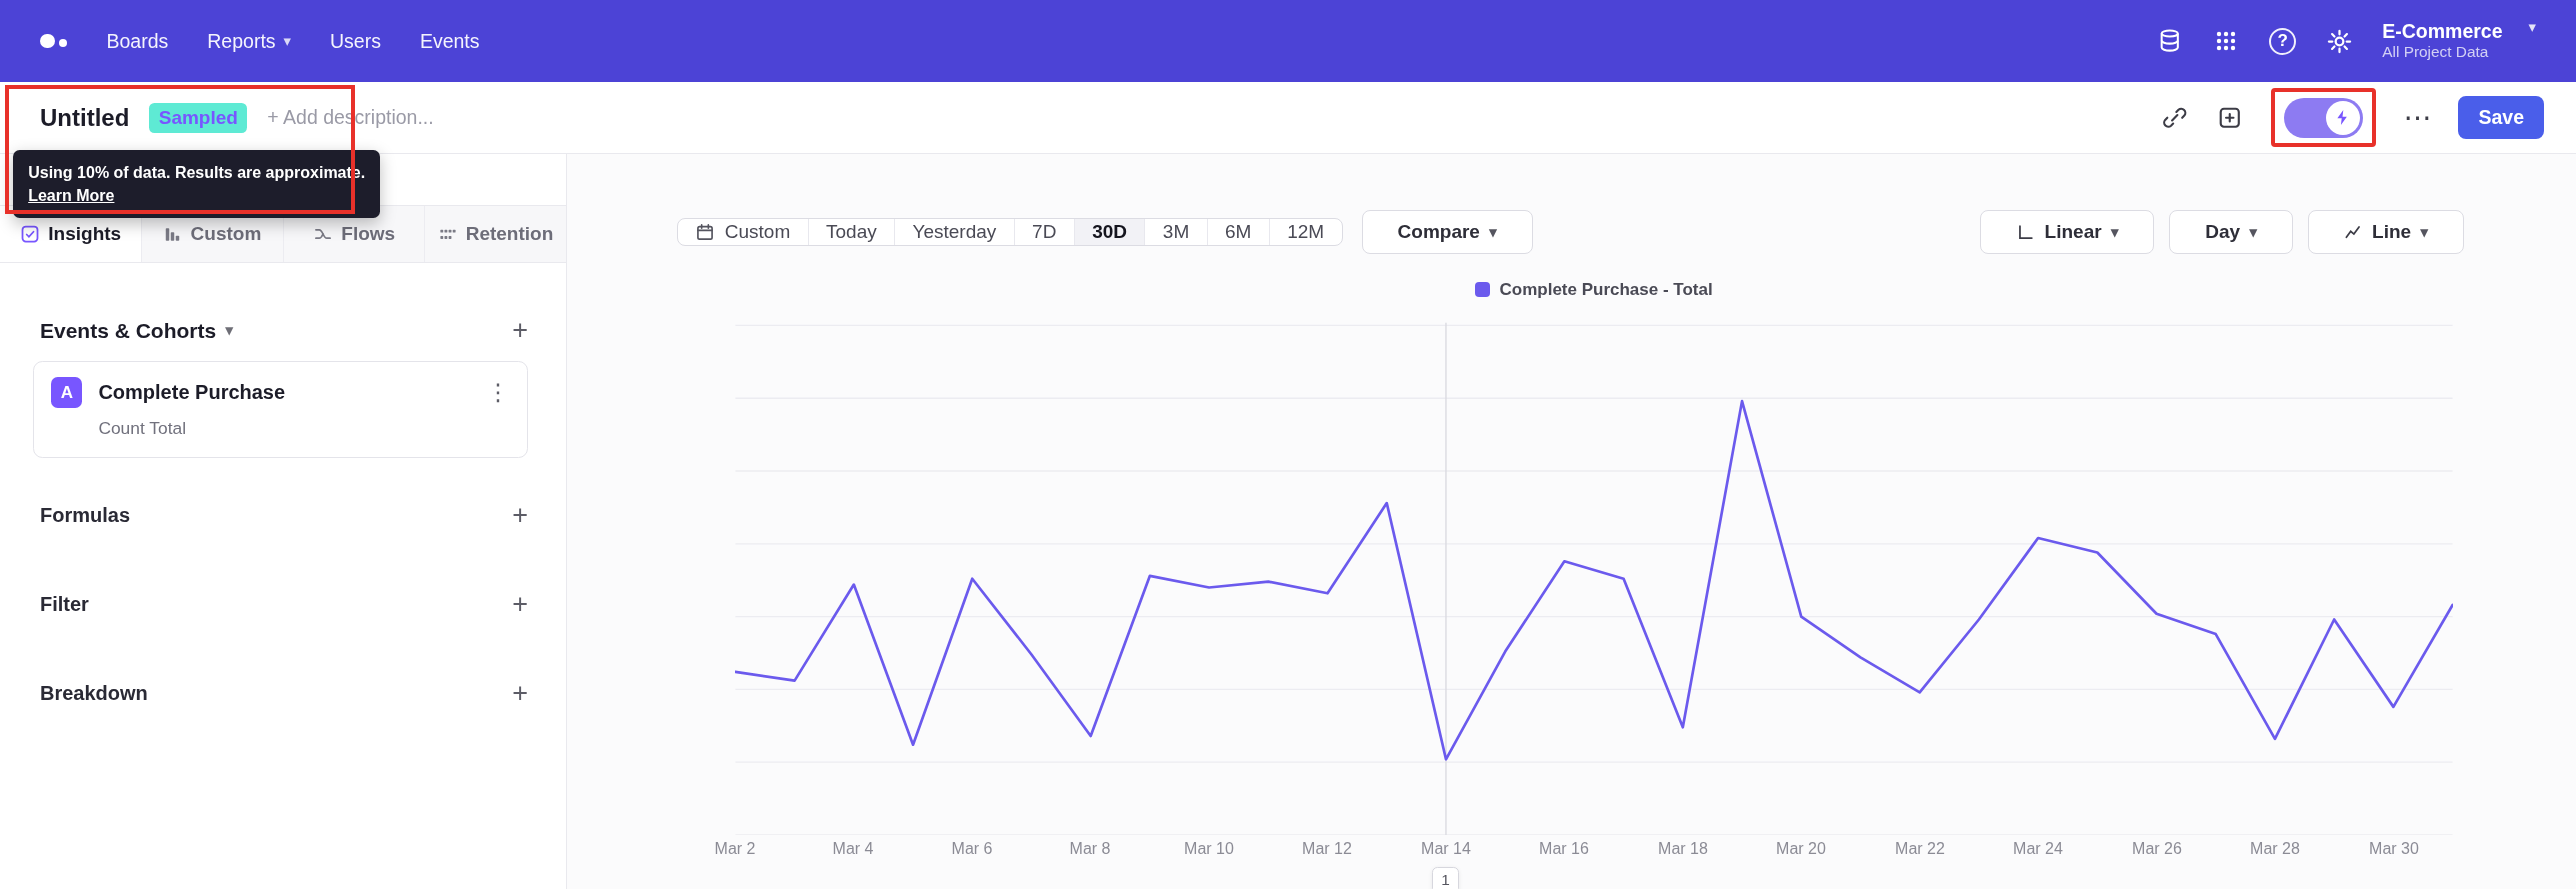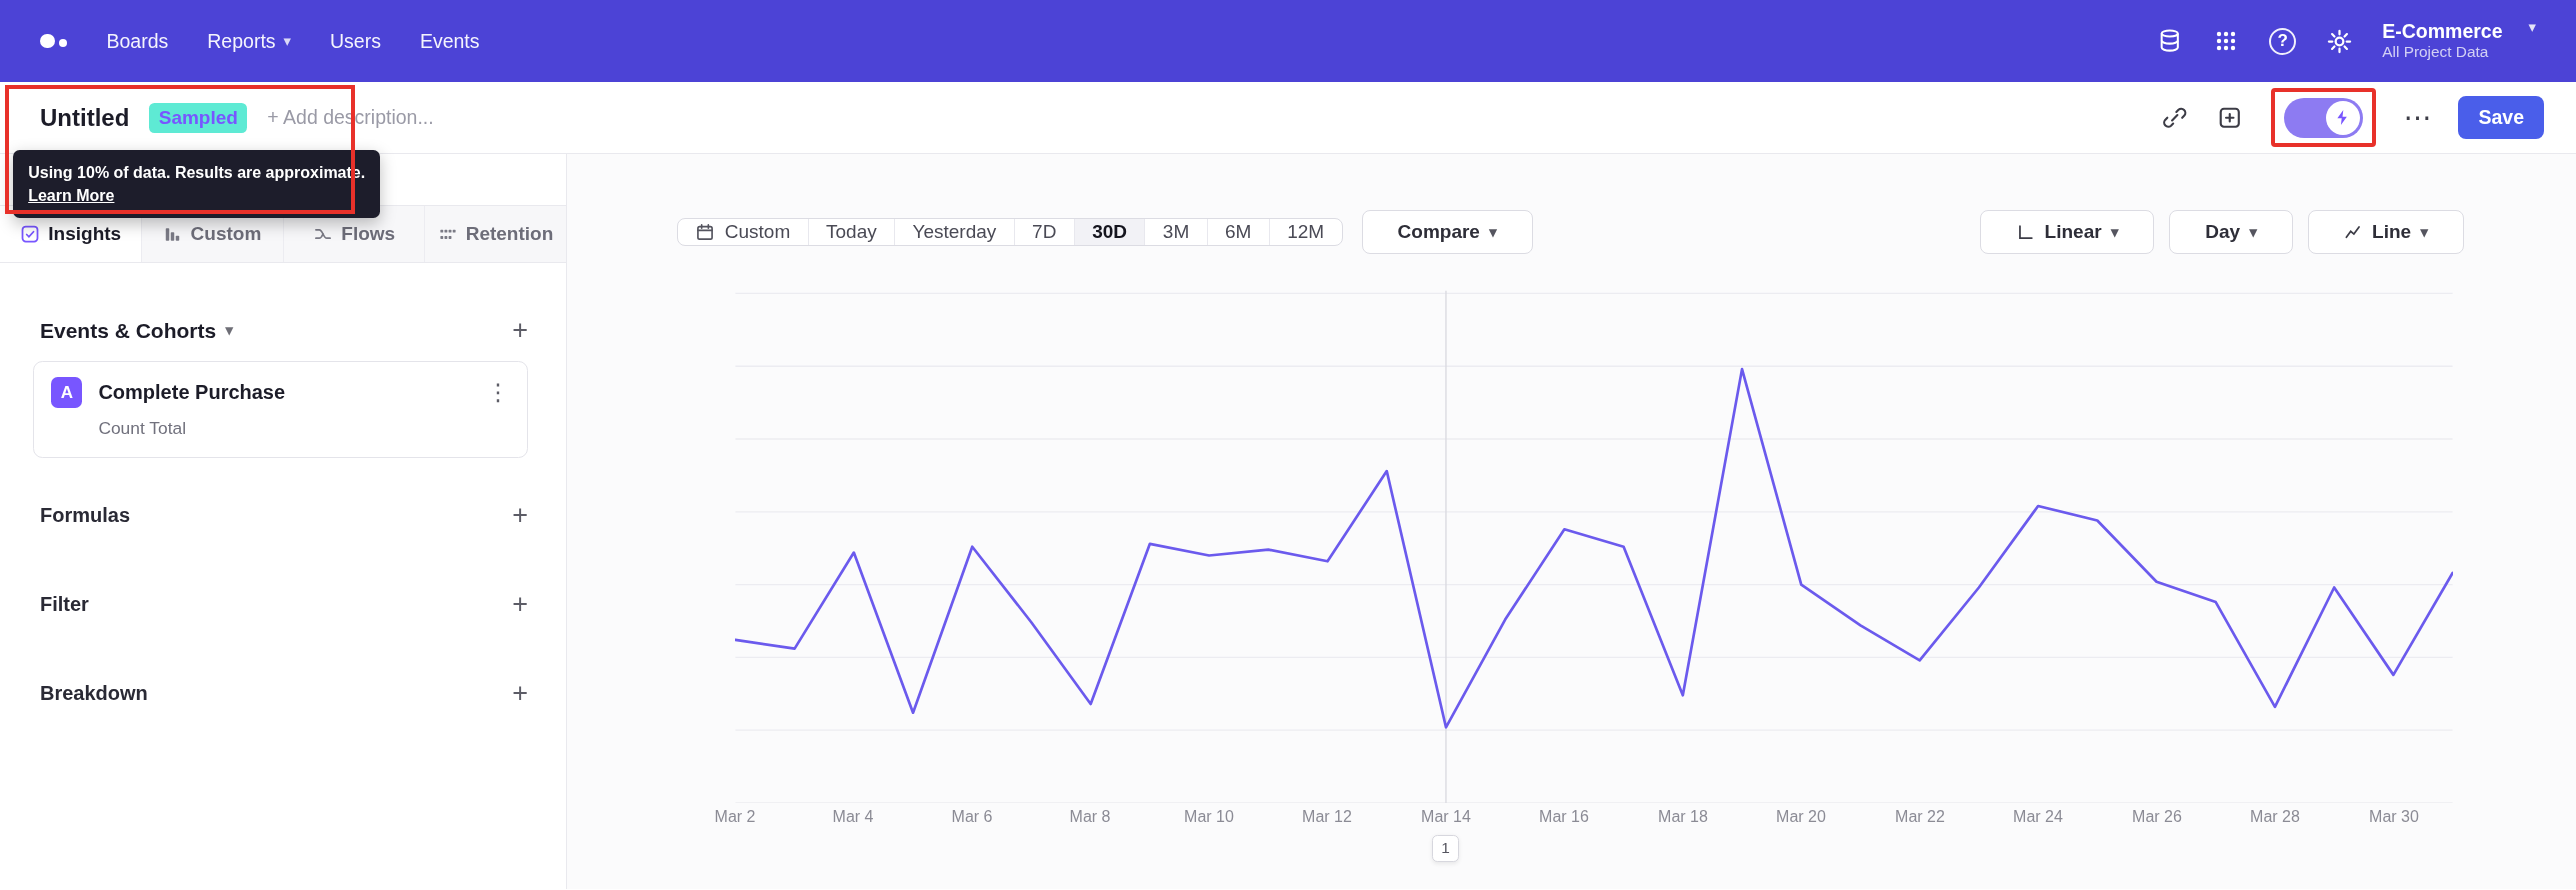--- a/index.html
+++ b/index.html
@@ -322,20 +322,24 @@
           <svg width="19" height="19" viewBox="0 0 24 24" fill="none" stroke="#3c3c46" stroke-width="2.2" stroke-linecap="round">
             <path d="M3 18l5.5-7.5 4 3.5 6.5-9"></path>
           </svg>
           <span>Line</span>
           <span class="caret">▾</span>
         </div>
       </div>
     </div>
 
     <div class="chart-wrap">
+      <div class="legend">
+        <span class="legend-swatch" style="background: rgb(107, 90, 237);"></span>
+        <span>Complete Purchase - Total</span>
+      </div>
       <div class="plot">
         <svg id="chart-svg" xmlns="http://www.w3.org/2000/svg" width="1718" height="523" viewBox="0 0 2561 780">
             <line x1="0" x2="2561" y1="20" y2="20" stroke="#ececf1" stroke-width="2"></line>
             <line x1="0" x2="2561" y1="128.5714285714286" y2="128.5714285714286" stroke="#ececf1" stroke-width="2"></line>
             <line x1="0" x2="2561" y1="237.14285714285714" y2="237.14285714285714" stroke="#ececf1" stroke-width="2"></line>
             <line x1="0" x2="2561" y1="345.7142857142857" y2="345.7142857142857" stroke="#ececf1" stroke-width="2"></line>
             <line x1="0" x2="2561" y1="454.2857142857143" y2="454.2857142857143" stroke="#ececf1" stroke-width="2"></line>
             <line x1="0" x2="2561" y1="562.8571428571429" y2="562.8571428571429" stroke="#ececf1" stroke-width="2"></line>
             <line x1="0" x2="2561" y1="671.4285714285714" y2="671.4285714285714" stroke="#ececf1" stroke-width="2"></line>
             <line x1="0" x2="2561" y1="780" y2="780" stroke="#ececf1" stroke-width="2"></line>

